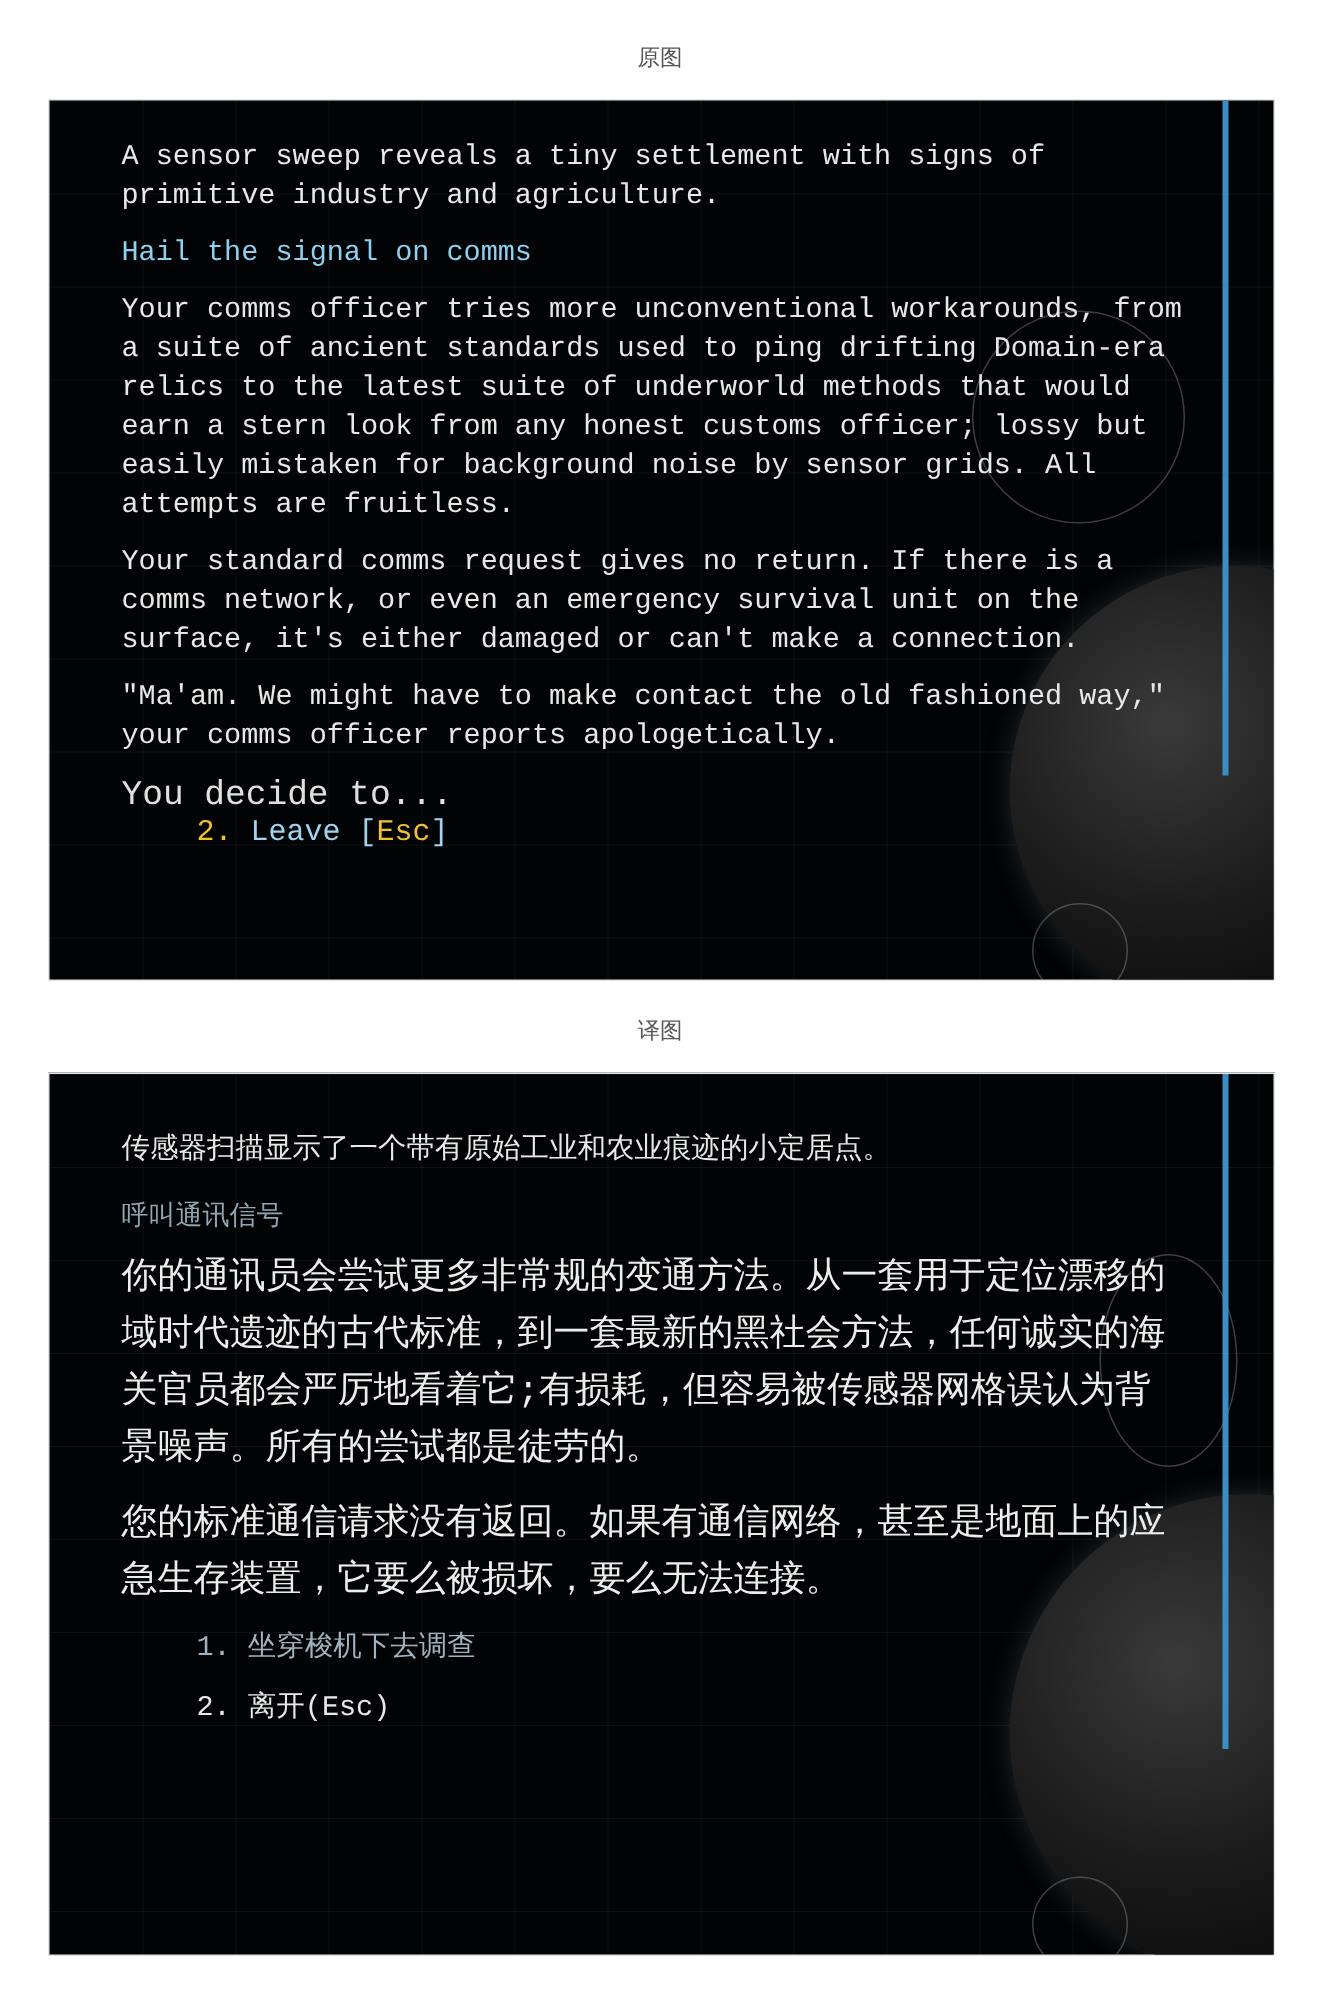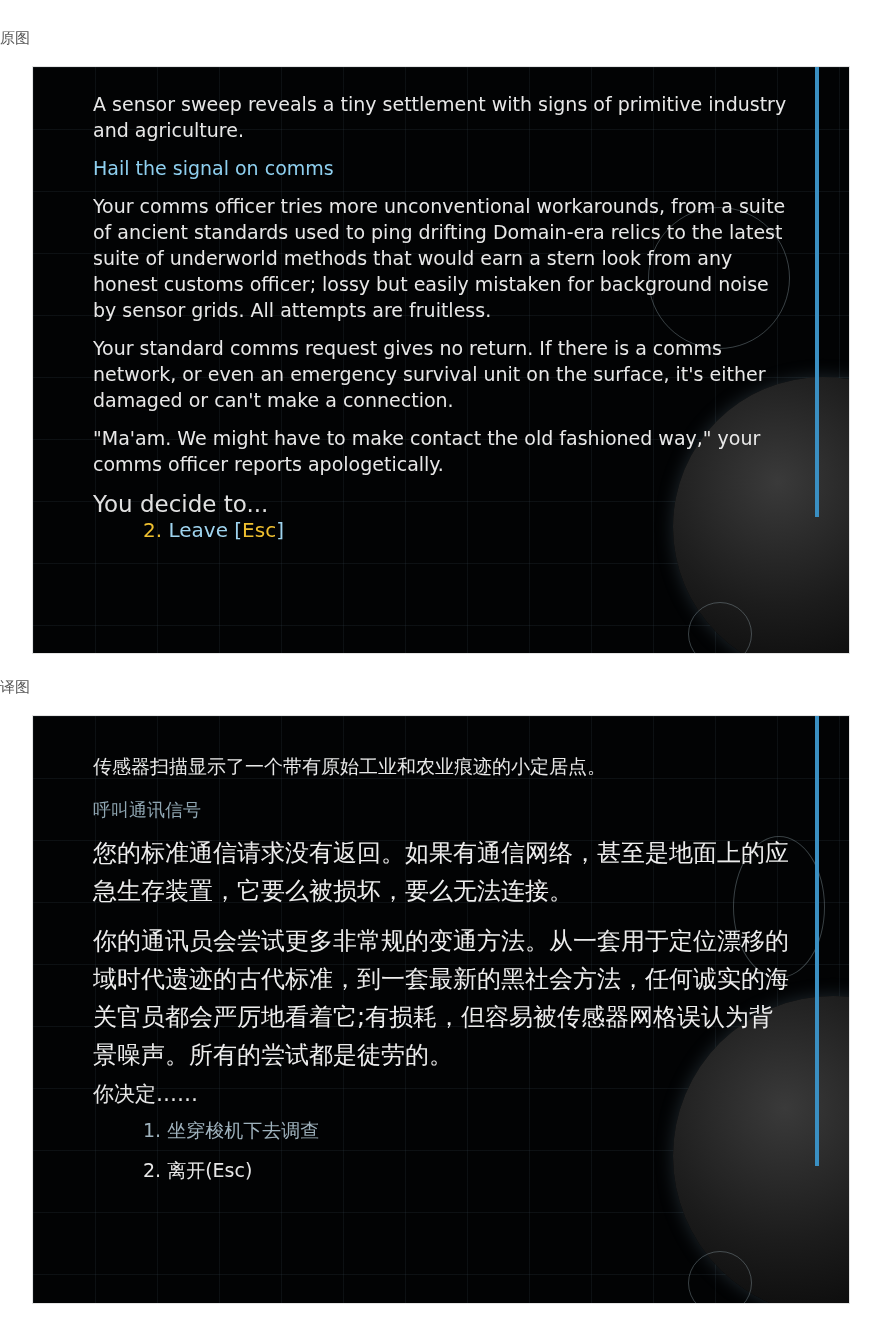--- a/index.html
+++ b/index.html
@@ -1,28 +1,28 @@
 <!DOCTYPE html>
 <html><head>
 <meta charset="utf-8">
 <style>
   html,body{margin:0;padding:0;background:#ffffff;}
   body{width:880px;height:1328px;position:relative;font-family:"DejaVu Sans","Liberation Sans",sans-serif;overflow:hidden;}
-  .caption{position:absolute;left:0;width:880px;text-align:left;font-size:15px;color:#555;}
+  .caption{position:absolute;left:0;width:880px;text-align:center;font-size:15px;color:#555;}
   .panel{position:absolute;left:32px;width:816px;background:#020304;border:1px solid #e4e4e4;overflow:hidden;
     background-image:
       linear-gradient(rgba(60,80,90,0.18) 1px, transparent 1px),
       linear-gradient(90deg, rgba(60,80,90,0.18) 1px, transparent 1px);
     background-size:62px 62px;}
   .planet{position:absolute;border-radius:50%;
     background:radial-gradient(circle at 35% 35%, #3a3a3a 0%, #1c1c1c 45%, #0b0b0b 75%);
     box-shadow:0 0 18px rgba(120,150,170,0.25);}
   .ring{position:absolute;border-radius:50%;border:1px solid rgba(160,180,190,0.35);}
   .bluebar{position:absolute;width:4px;background:#3a8fc2;}
-  .content{position:absolute;left:60px;right:60px;color:#e6e6e6;}
+  .content{position:absolute;left:48px;right:60px;color:#e6e6e6;font-family:Liberation Mono, monospace;}
   .en p{margin:0;font-size:19px;line-height:26px;color:#e8e8e8;}
   .en .hail{color:#8fd0f0;font-size:19px;margin-top:12px;}
   .en .para{margin-top:12px;}
   .en .decide{font-size:23px;margin-top:14px;color:#e0e0e0;}
   .en .opt{font-size:20px;color:#9fd4ef;margin-left:50px;}
   .en .num{color:#f0c030;}
   .en .esc{color:#f0c030;}
   .zh p{margin:0;}
   .zh .intro{font-size:19px;line-height:28px;color:#e8e8e8;}
   .zh .hail{font-size:18px;color:#8fa6b2;margin-top:18px;}
@@ -60,19 +60,18 @@
 
 <div class="panel" style="top:715px;height:587px;">
   <div class="ring" style="left:700px;top:120px;width:90px;height:140px;"></div>
   <div class="planet" style="left:640px;top:280px;width:320px;height:320px;"></div>
   <div class="ring" style="left:655px;top:535px;width:62px;height:62px;"></div>
   <div class="bluebar" style="left:782px;top:0;height:450px;"></div>
 
   <div class="content zh" style="top:36px;">
     <p class="intro">传感器扫描显示了一个带有原始工业和农业痕迹的小定居点。</p>
     <p class="hail">呼叫通讯信号</p>
+    <p class="big">你的通讯员会尝试更多非常规的变通方法。从一套用于定位漂移的域时代遗迹的古代标准，到一套最新的黑社会方法，任何诚实的海关官员都会严厉地看着它;有损耗，但容易被传感器网格误认为背景噪声。所有的尝试都是徒劳的。</p>
     <p class="big">您的标准通信请求没有返回。如果有通信网络，甚至是地面上的应急生存装置，它要么被损坏，要么无法连接。</p>
-    <p class="big">你的通讯员会尝试更多非常规的变通方法。从一套用于定位漂移的域时代遗迹的古代标准，到一套最新的黑社会方法，任何诚实的海关官员都会严厉地看着它;有损耗，但容易被传感器网格误认为背景噪声。所有的尝试都是徒劳的。</p>
-    <p class="decide">你决定……</p>
     <p class="opt" style="margin-top:10px;color:#9fb2bd;">1. 坐穿梭机下去调查</p>
     <p class="opt" style="margin-top:14px;color:#e8e8e8;">2. 离开(Esc)</p>
   </div>
 </div>
 
 </body></html>

